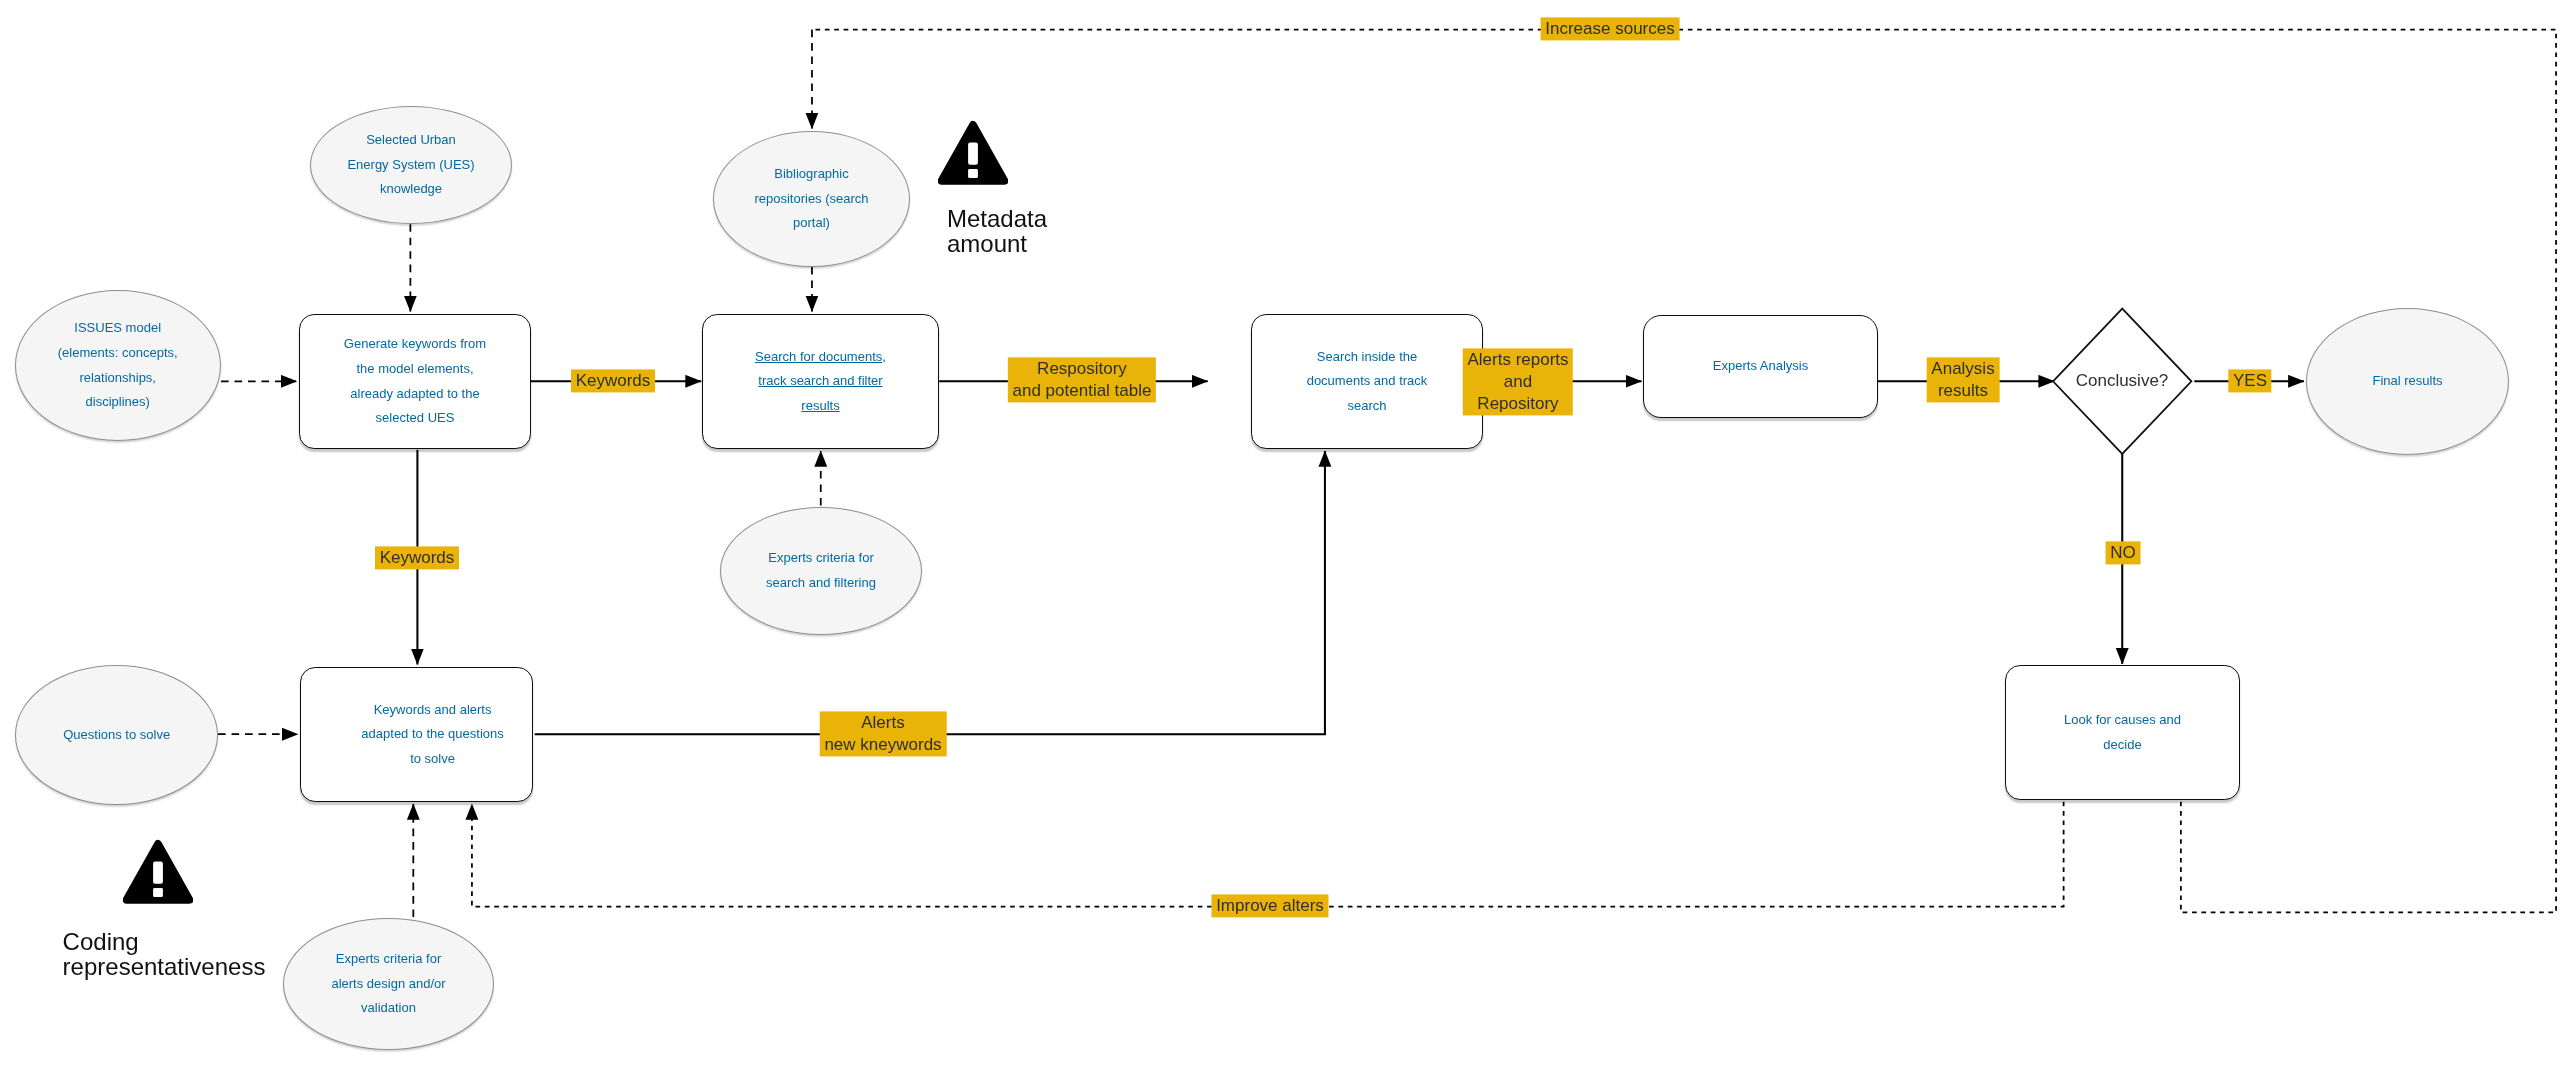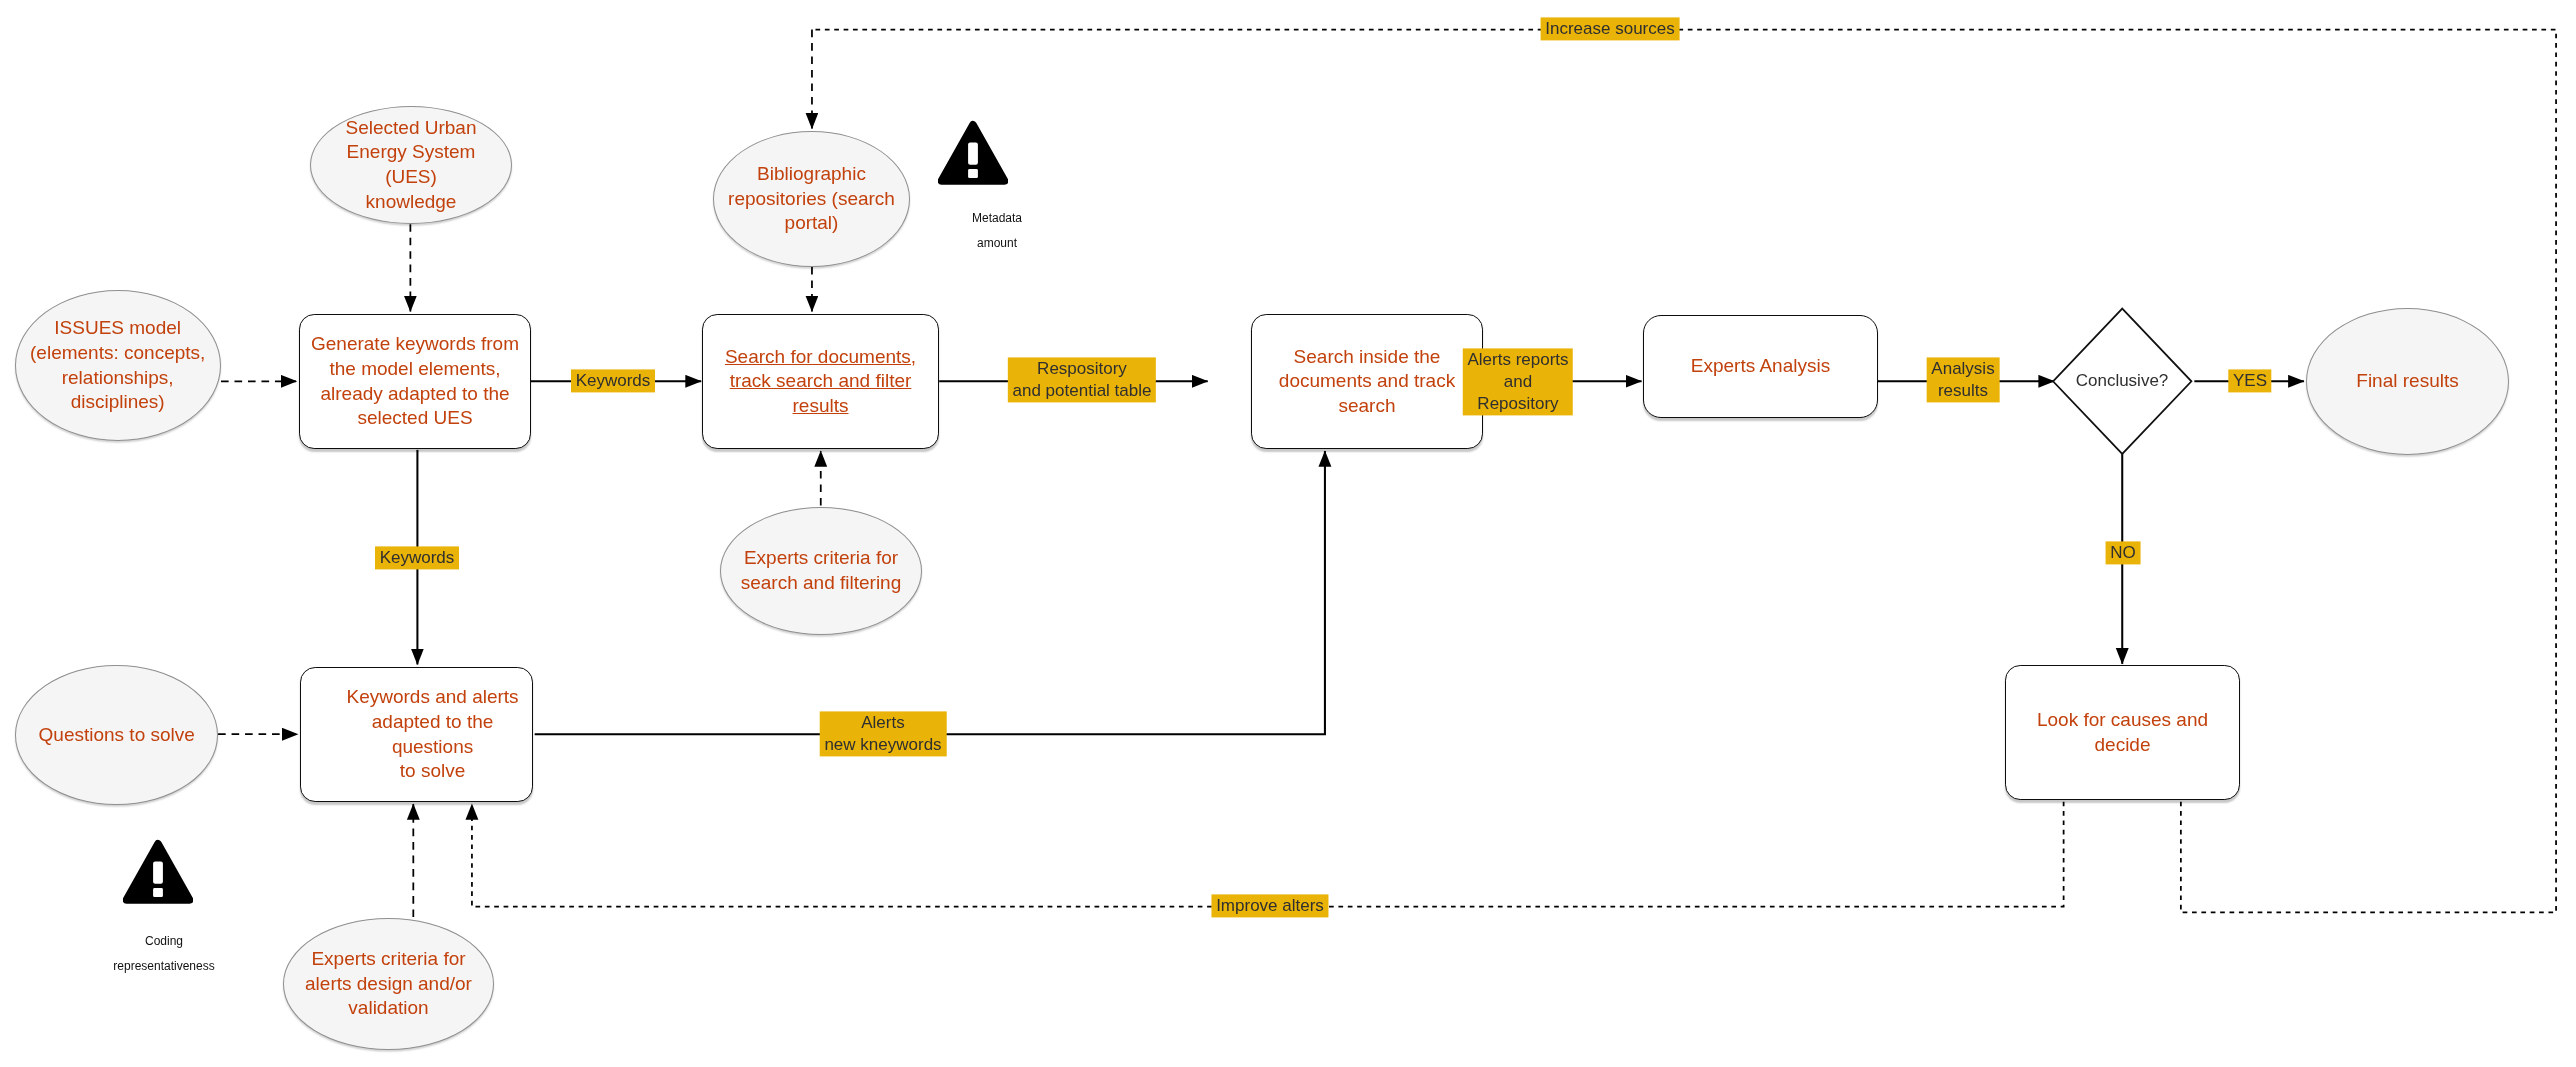--- a/index.html
+++ b/index.html
@@ -21,22 +21,22 @@
     width: 2576px;
     height: 1068px;
     z-index: 1;
   }
   .node {
     position: absolute;
     display: flex;
     align-items: center;
     justify-content: center;
     text-align: center;
-    color: #c2410c;
-    font-size: 19px;
+    color: #0369a1;
+    font-size: 13px;
     line-height: 24.6px;
     z-index: 2;
     box-sizing: border-box;
   }
   .lbl { white-space: pre-line; }
   .ell {
     background: #f5f5f5;
     border: 1.8px solid #8f8f8f;
     border-radius: 50%;
     box-shadow: 0 1.8px 1.8px rgba(0,0,0,0.18);
@@ -58,23 +58,23 @@
     line-height: 22px;
     text-align: center;
     white-space: pre-line;
     padding: 0.6px 4.7px;
     z-index: 3;
   }
   .warn-label {
     position: absolute;
     transform: translateX(-50%);
     color: #111111;
-    font-size: 12px;
+    font-size: 24px;
     line-height: 25px;
-    text-align: center;
+    text-align: left;
     white-space: pre-line;
     z-index: 3;
   }
   .warn-icon {
     position: absolute;
     z-index: 3;
   }
 </style>
 </head>
 <body>

